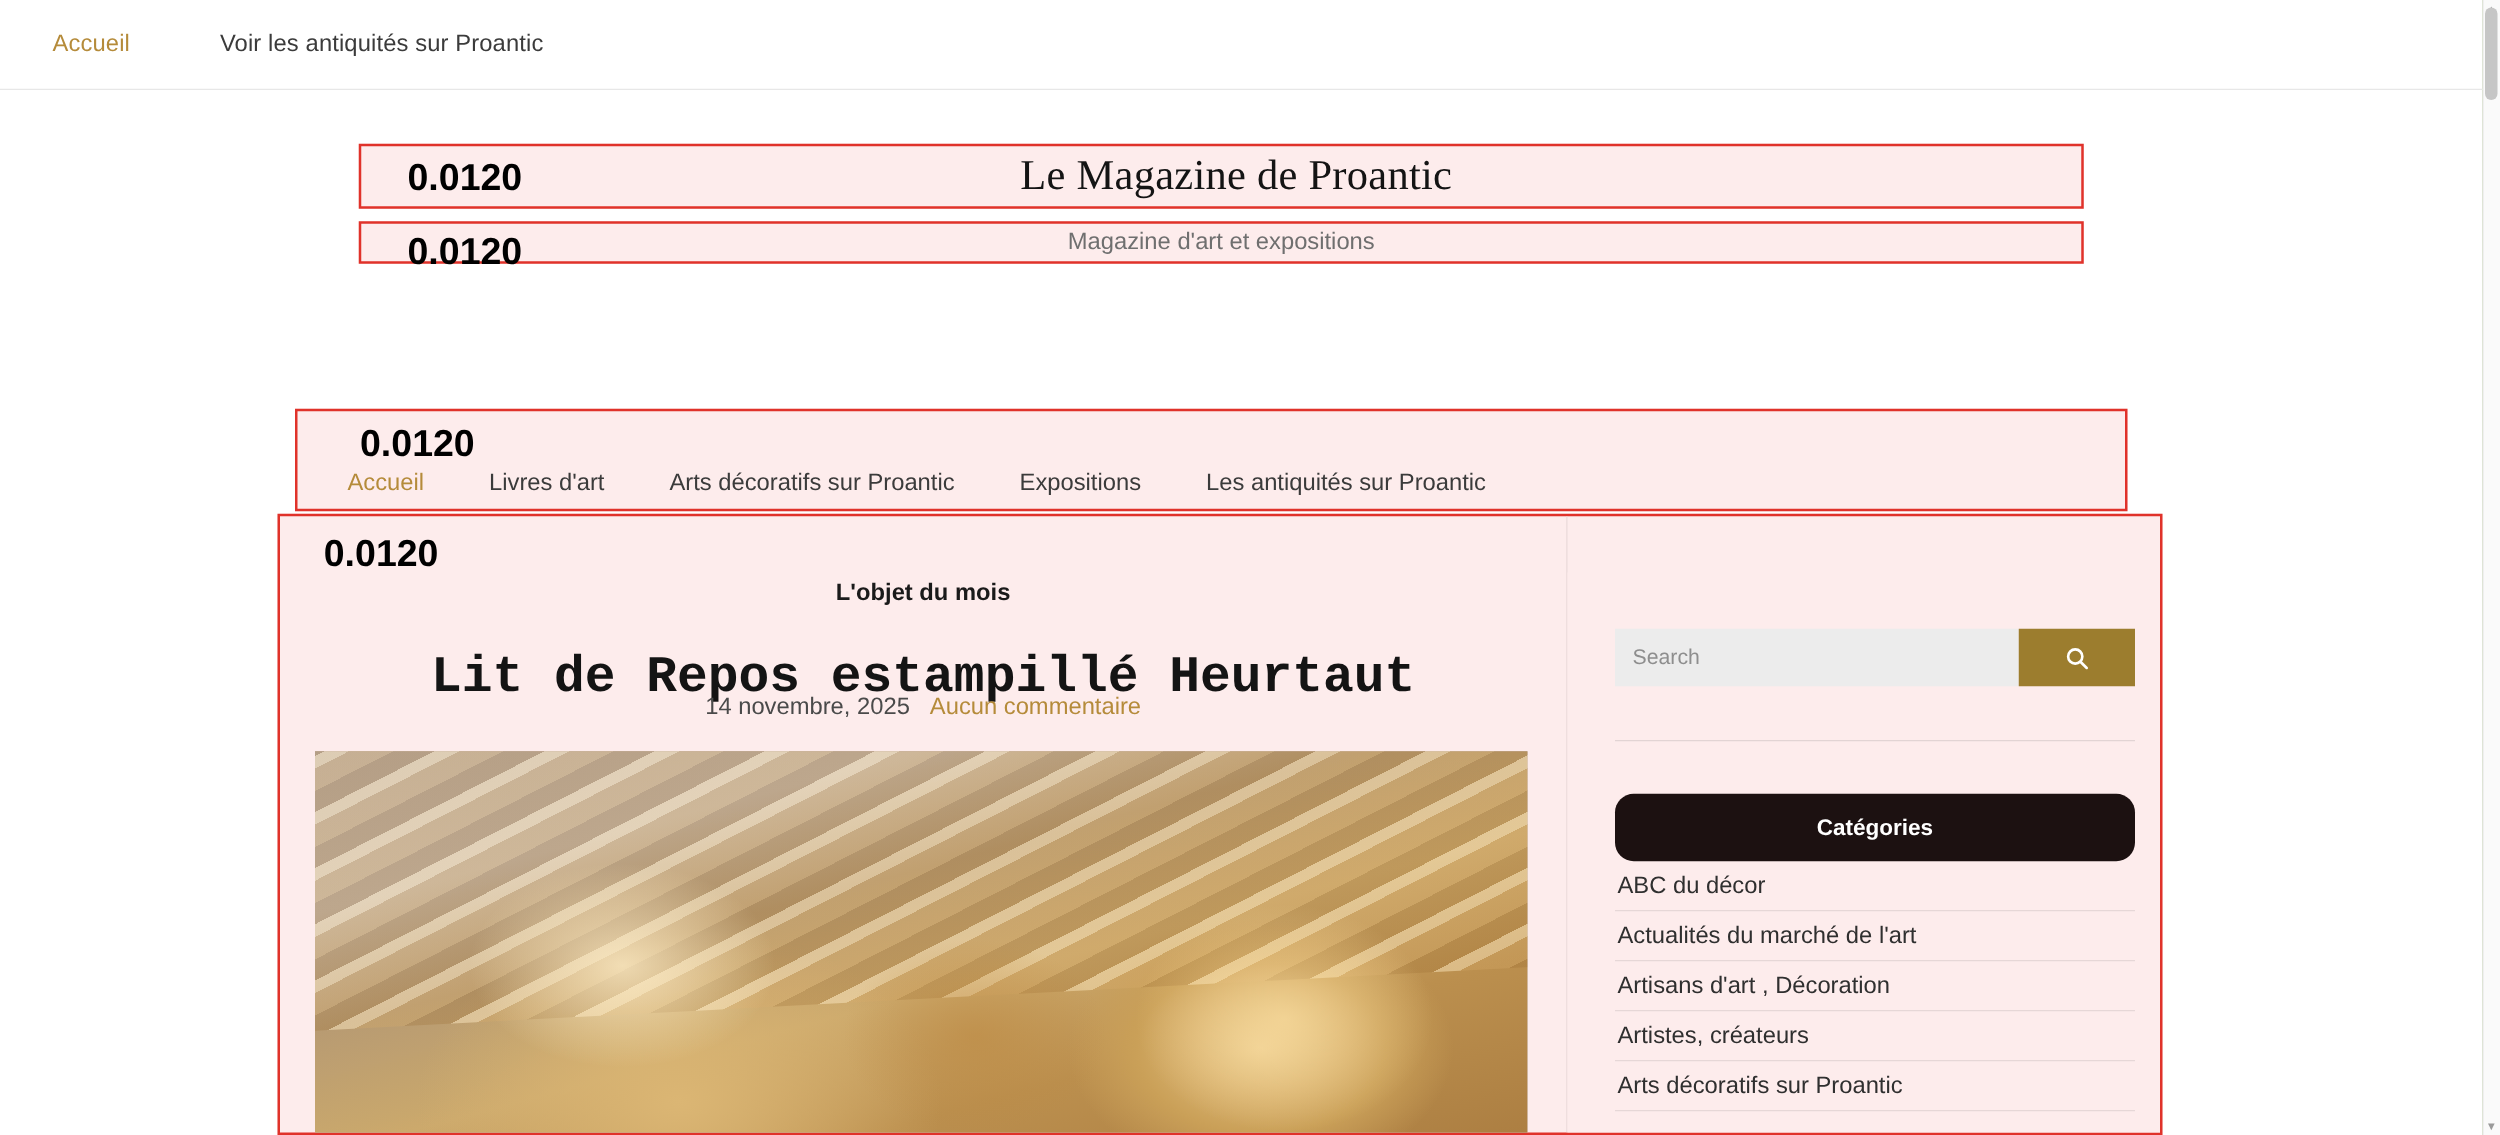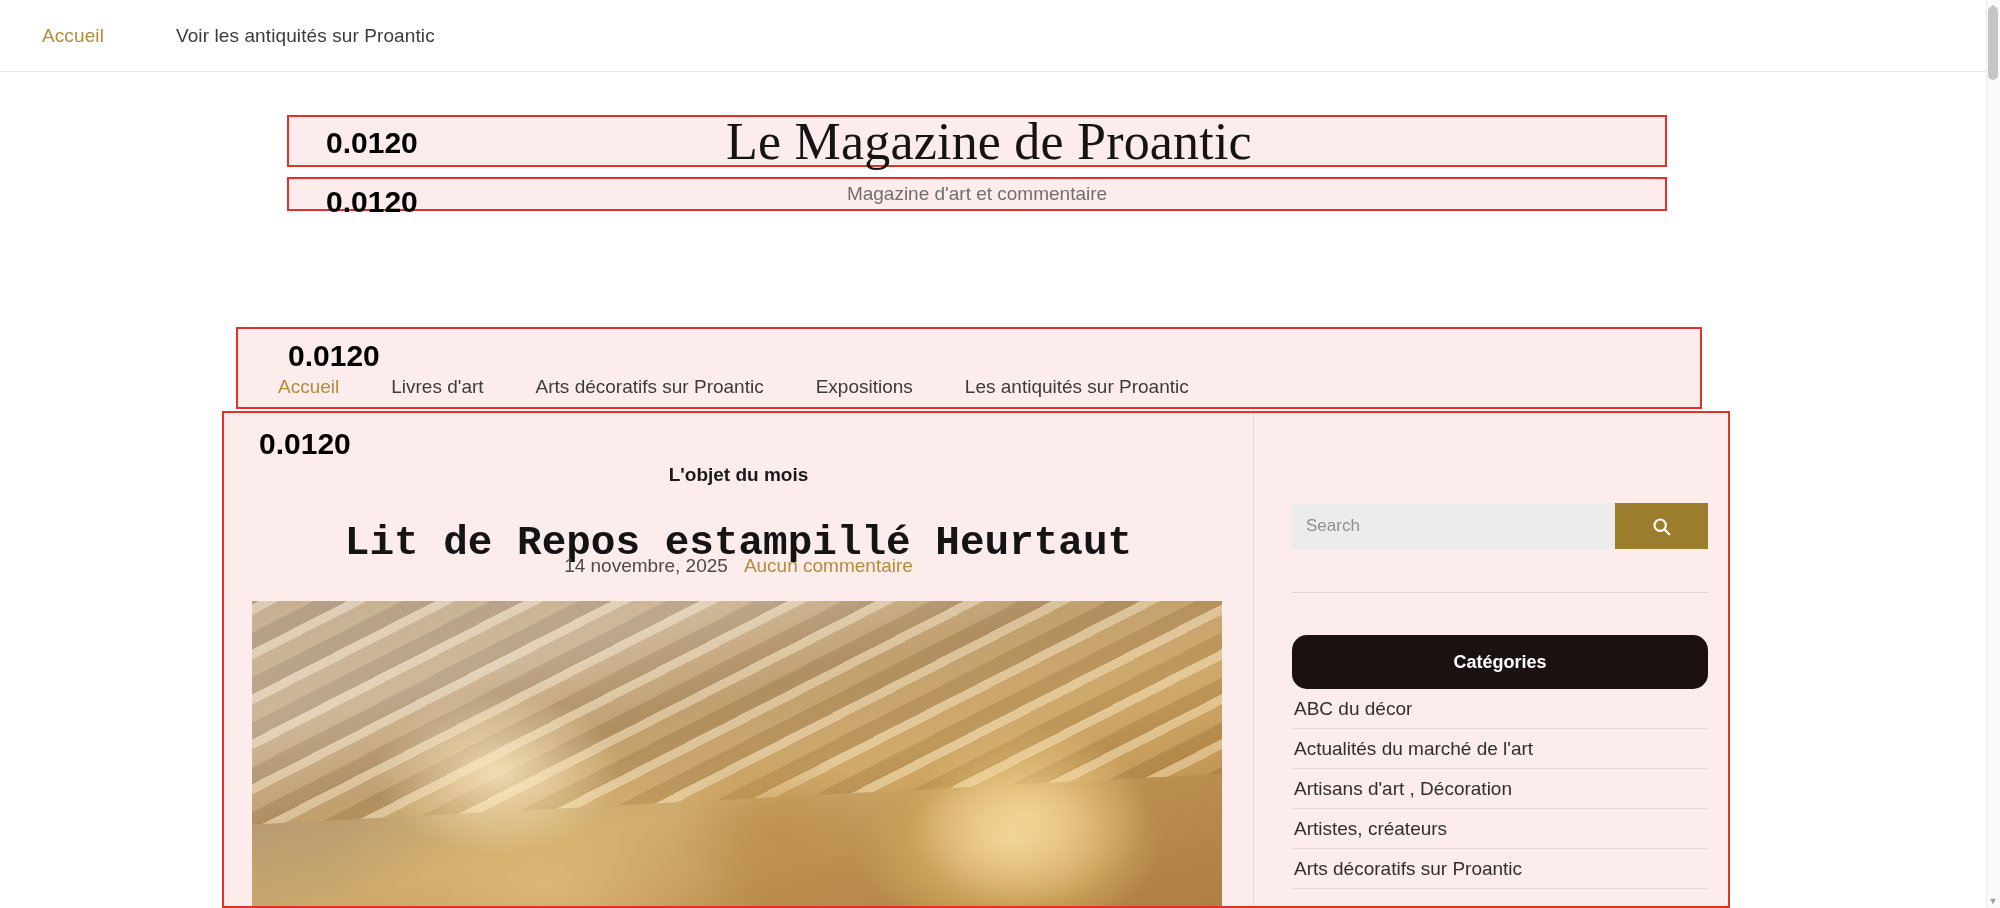--- a/index.html
+++ b/index.html
@@ -59,21 +59,21 @@
     width: 1380px;
     height: 52px;
     background: #fdecec;
     border: 2px solid #e0322a;
     display: flex;
     align-items: center;
     justify-content: center;
   }
   .masthead .site-title {
     font-family: "Liberation Serif", serif;
-    font-size: 52px;
+    font-size: 34px;
     color: #141414;
     letter-spacing: 0.2px;
     margin-left: 24px;
   }
   .masthead .badge,
   .tagline .badge,
   .navstrip .badge,
   .mainstrip .badge {
     position: absolute;
     font-family: "Liberation Sans", sans-serif;
@@ -362,21 +362,21 @@
 
   <div class="content">
 
     <div class="masthead">
       <span class="badge">0.0120</span>
       <span class="site-title">Le Magazine de Proantic</span>
     </div>
 
     <div class="tagline">
       <span class="badge">0.0120</span>
-      <span class="text">Magazine d'art et commentaire</span>
+      <span class="text">Magazine d'art et expositions</span>
     </div>
 
     <div class="navstrip">
       <span class="badge">0.0120</span>
       <nav class="navmenu">
         <span class="nav-item active">Accueil</span>
         <span class="nav-item">Livres d'art</span>
         <span class="nav-item">Arts décoratifs sur Proantic</span>
         <span class="nav-item">Expositions</span>
         <span class="nav-item">Les antiquités sur Proantic</span>

